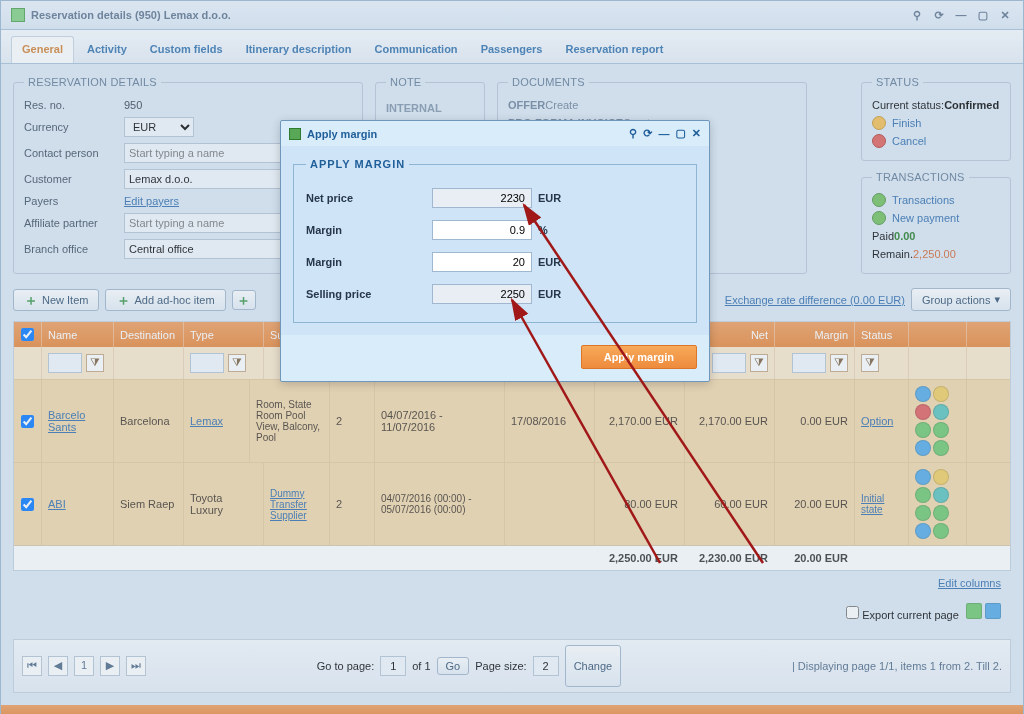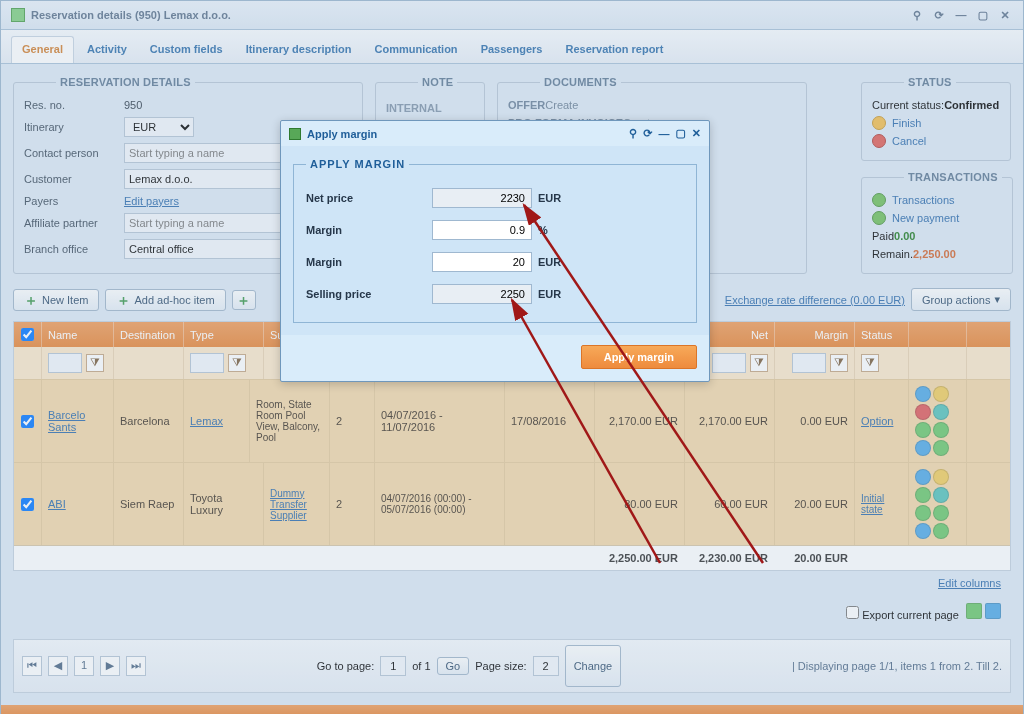--- a/index.html
+++ b/index.html
@@ -6,39 +6,39 @@
   body { width: 1024px; height: 714px; background: #dce8f4; overflow: hidden; position: relative; }
   .window { border: 1px solid #99b4cc; }
   .titlebar { background: linear-gradient(#eaf2fa,#dce8f4); padding: 6px 10px; display: flex; align-items: center; gap: 6px; border-bottom: 1px solid #a7c0d7; color: #5a708a; font-weight: bold; }
   .titlebar .spacer { flex: 1; }
   .titlebar .ctl { width: 16px; height: 16px; text-align:center; line-height:16px; color:#5a708a; cursor:pointer; }
   .tabs { background: linear-gradient(#f8fbfe,#e7eef6); border-bottom:1px solid #a7c0d7; padding: 6px 10px 0 10px; }
   .tab { display:inline-block; padding:6px 10px 8px 10px; color:#2e6fab; font-weight:bold; cursor:pointer; border-radius:3px 3px 0 0; }
   .tab.active { background:#fff; border:1px solid #c7d4e2; border-bottom:none; color:#d47f2e; }
   .content { padding: 12px; position: relative; }
   fieldset.panel { border:1px solid #b7c6d6; border-radius:3px; padding:8px 10px 10px 10px; }
-  fieldset.panel > legend { color:#5d7893; font-weight:bold; padding:0 4px; letter-spacing:0.2px;margin-left:32px; }
+  fieldset.panel > legend { color:#5d7893; font-weight:normal; padding:0 4px; letter-spacing:0.2px; }
   .row { display:flex; align-items:center; padding:3px 0; }
   .label { width:100px; color:#3a4a5a; }
   .value { color:#2d3a48; }
   .input { border:1px solid #b5c4d4; background:#f2f6fb; padding:2px 4px; height:20px; }
   .link { color:#2b6aab; text-decoration:underline; cursor:pointer; }
   .top-cols { display:flex; gap:12px; }
   .top-cols > * { }
   .notes { width:110px; }
   .docs { width:310px; }
   .status-col { width:150px; }
   .status-col .pill { display:flex; align-items:center; gap:6px; padding:2px 0; }
   .pill .dot { width:14px;height:14px;border-radius:50%; display:inline-block; }
   .dot.y { background:#f3bd4b;border:1px solid #c9962d;}
   .dot.r { background:#e15d54;border:1px solid #b23c35;}
   .dot.g { background:#6fbf5a;border:1px solid #4a933c;}
   .trans-box { margin-top:10px; }
   .trans-box .amt-green { color:#1e7a1e; font-weight:bold;}
-  .trans-box .amt-orange { color:#d4632b; font-weight:bold;}
+  .trans-box .amt-orange { color:#d4632b; font-weight:normal;}
   .action-bar { display:flex; gap:6px; margin-top:14px; align-items:center; }
   .btn { border:1px solid #9fb4c9; background:linear-gradient(#fdfefe,#e6eef6); padding:4px 10px; border-radius:3px; color:#2d4c6b; cursor:pointer; display:inline-flex; align-items:center; gap:4px; }
   .btn .plus { color:#3a974a; font-weight:bold; font-size:14px; line-height:10px;}
   .grid { margin-top:10px; border:1px solid #c3d0de;}
   .grid-head { background:linear-gradient(#f19a55,#e98434); color:#fff; display:flex; }
   .grid-head .col, .grid-filter .col, .grid-row .col, .grid-total .col { padding:6px 6px; border-right:1px solid rgba(255,255,255,0.35); display:flex; align-items:center; gap:4px;}
   .grid-filter { background:#fbe7c8; display:flex; }
   .grid-filter .col { border-right:1px solid #e8d2b0; }
   .filter-btn { width:18px;height:18px;border:1px solid #c4a581;background:#fff;display:inline-block;text-align:center;line-height:14px;color:#7a5c3a;}
   .grid-row { background:#f3d7a8; display:flex; border-top:1px solid #e3c99a; }
@@ -105,21 +105,21 @@
   <div class="content">
     <div class="top-cols">
 
       <fieldset class="panel" style="width:350px">
         <legend>RESERVATION DETAILS</legend>
         <div class="row">
             <span class="label">Res. no.</span>
           <span class="value">950</span>
           </div>
         <div class="row">
-            <span class="label">Itinerary</span>
+            <span class="label">Currency</span>
           <select class="input" style="width:70px"><option>EUR</option></select>
           </div>
         <div class="row">
             <span class="label">Contact person</span>
           <input class="input" style="width: 200px; color: rgb(143, 160, 178);" placeholder="Start typing a name">
           </div>
         <div class="row">
             <span class="label">Customer</span>
           <input class="input" style="width: 200px;" value="Lemax d.o.o.">
           </div>

